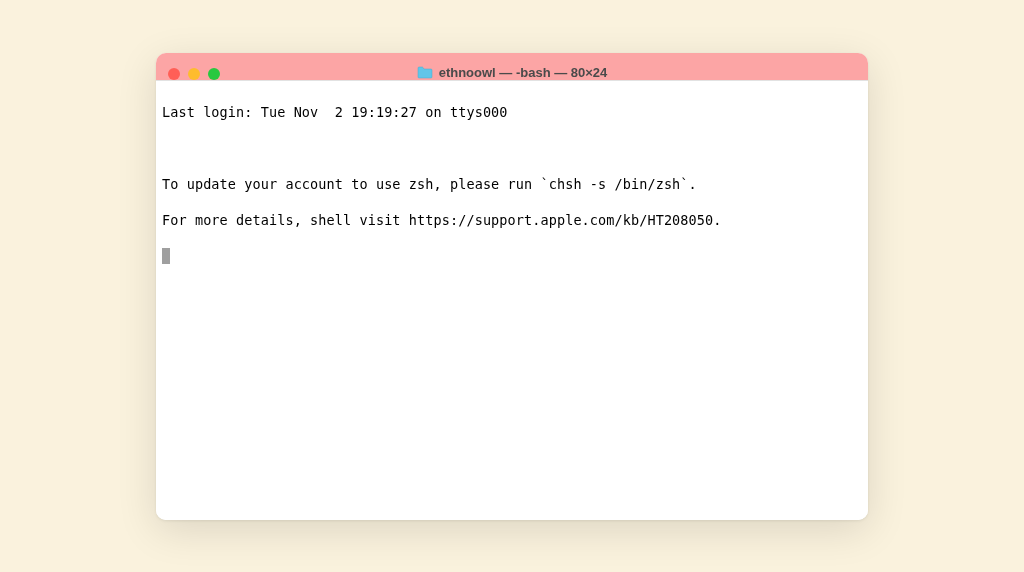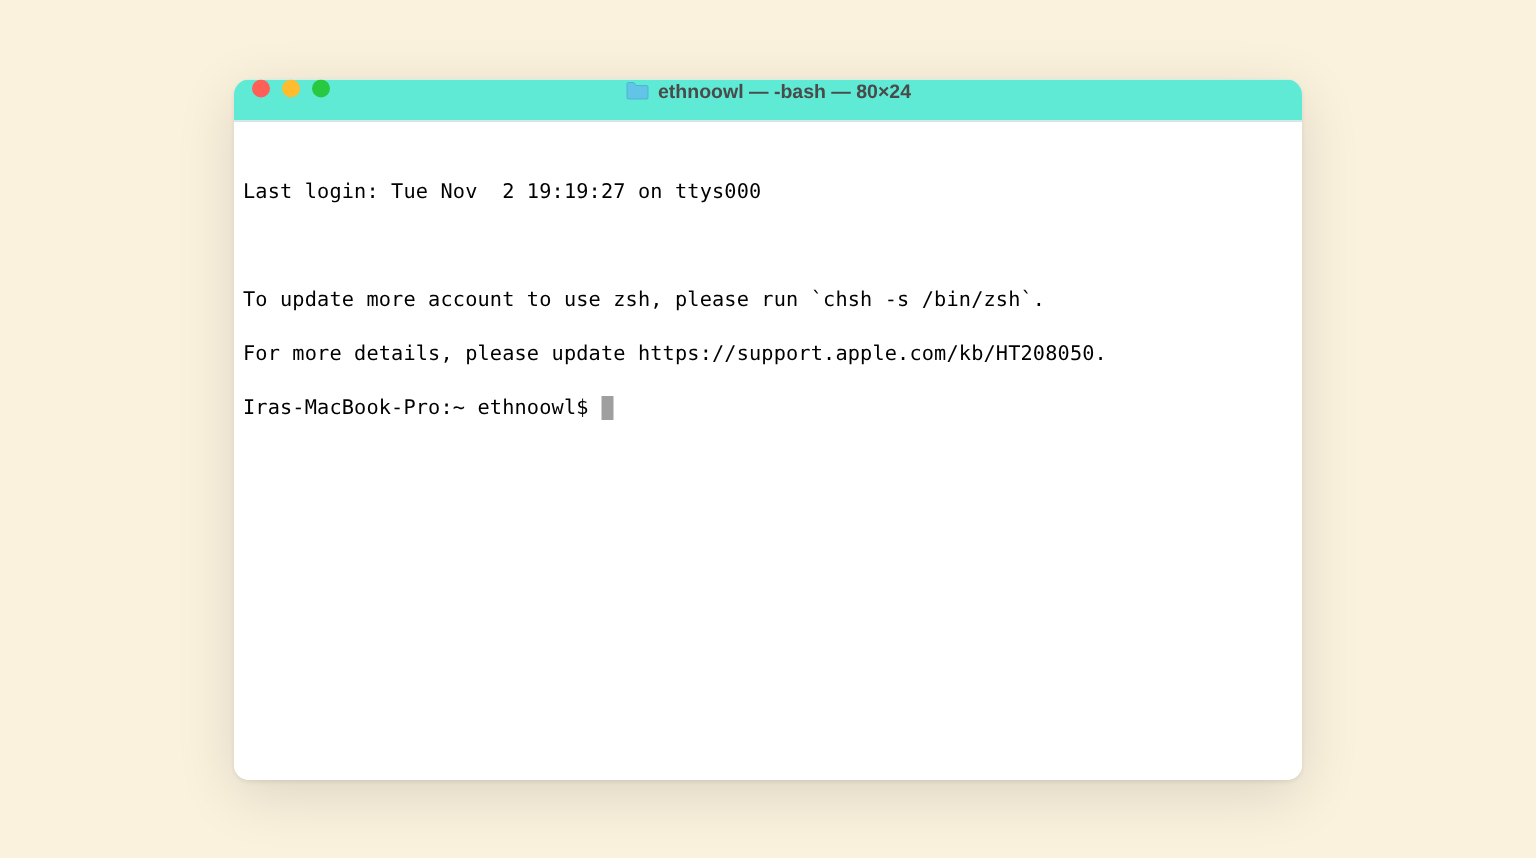--- a/index.html
+++ b/index.html
@@ -21,24 +21,24 @@
       height: 467px;
       background: #ffffff;
       border-radius: 10px;
       box-shadow: 0 10px 40px rgba(0,0,0,0.12), 0 1px 3px rgba(0,0,0,0.08);
       overflow: hidden;
       display: flex;
       flex-direction: column;
     }
     .title-bar {
       height: 28px;
-      background: #5eead4;
+      background: #fca5a5;
       border-bottom: 1px solid #e2e2e2;
       display: flex;
-      align-items: flex-start;
+      align-items: flex-end;
       padding: 0 12px;
       position: relative;
     }
     .traffic-lights {
       display: flex;
       gap: 8px;
       align-items: center;
     }
     .traffic-light {
       width: 12px;
@@ -70,21 +70,21 @@
       height: 14px;
     }
     .title-text {
       font-size: 13px;
       font-weight: 600;
       color: #4a4a4a;
     }
     .terminal-body {
       flex: 1;
       background: #ffffff;
-      padding: 20px 6px;
+      padding: 4px 6px;
       font-family: "SF Mono", "Menlo", "Monaco", "Consolas", monospace;
       font-size: 13.5px;
       line-height: 18px;
       color: #000000;
       white-space: pre;
       overflow: hidden;
       letter-spacing: 0.1px;
     }
     .blank-line {
       height: 18px;
@@ -119,17 +119,17 @@
         <svg viewBox="0 0 16 14">
           <path d="M1 3 L1 12 Q1 13 2 13 L14 13 Q15 13 15 12 L15 5 Q15 4 14 4 L7 4 L6 2.5 Q5.7 2 5 2 L2 2 Q1 2 1 3 Z" fill="#62c5e8" stroke="#4aa8cc" stroke-width="0.5"></path>
         </svg>
       </span>
       <span class="title-text">ethnoowl — -bash — 80×24</span>
     </div>
   </div>
   <div class="terminal-body">
 <div>Last login: Tue Nov  2 19:19:27 on ttys000</div>
 <div class="blank-line"></div>
-<div>To update more account to use zsh, please run `chsh -s /bin/zsh`.</div>
-<div>For more details, please update https://support.apple.com/kb/HT208050.</div>
-<div class="prompt-line"><span>Iras-MacBook-Pro:~ ethnoowl$ </span><span class="cursor"></span></div>
+<div>To update your account to use zsh, please run `chsh -s /bin/zsh`.</div>
+<div>For more details, shell visit https://support.apple.com/kb/HT208050.</div>
+<div class="prompt-line"><span class="cursor"></span></div>
   </div>
 </div>
 
 </body></html>

